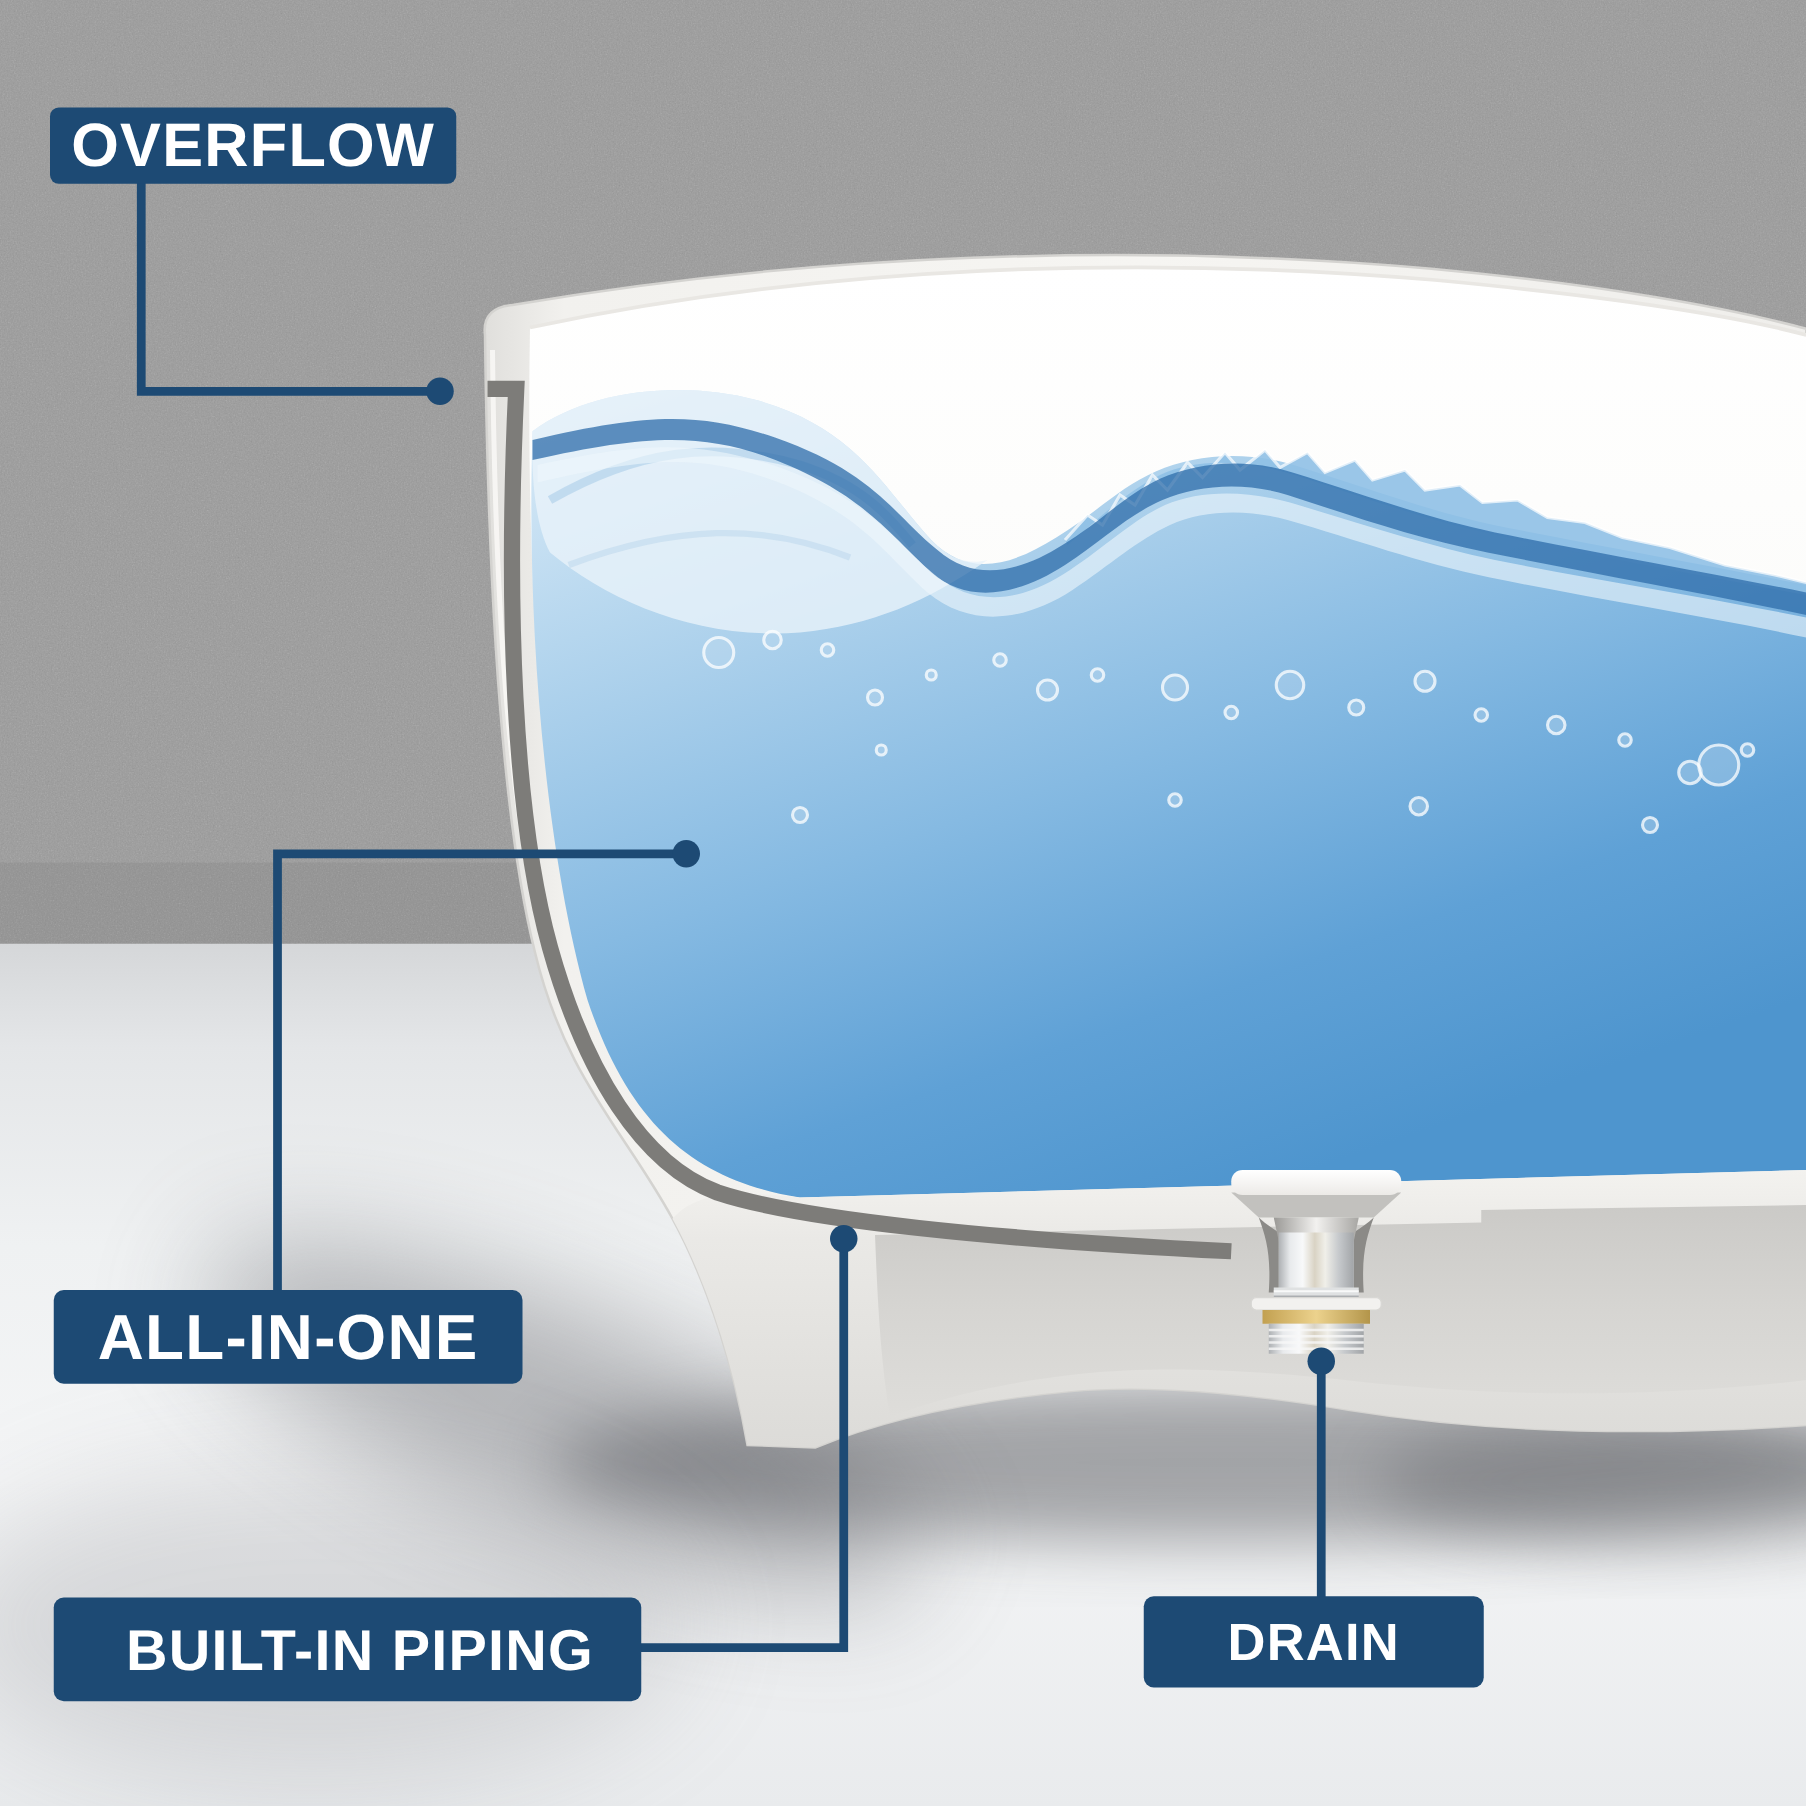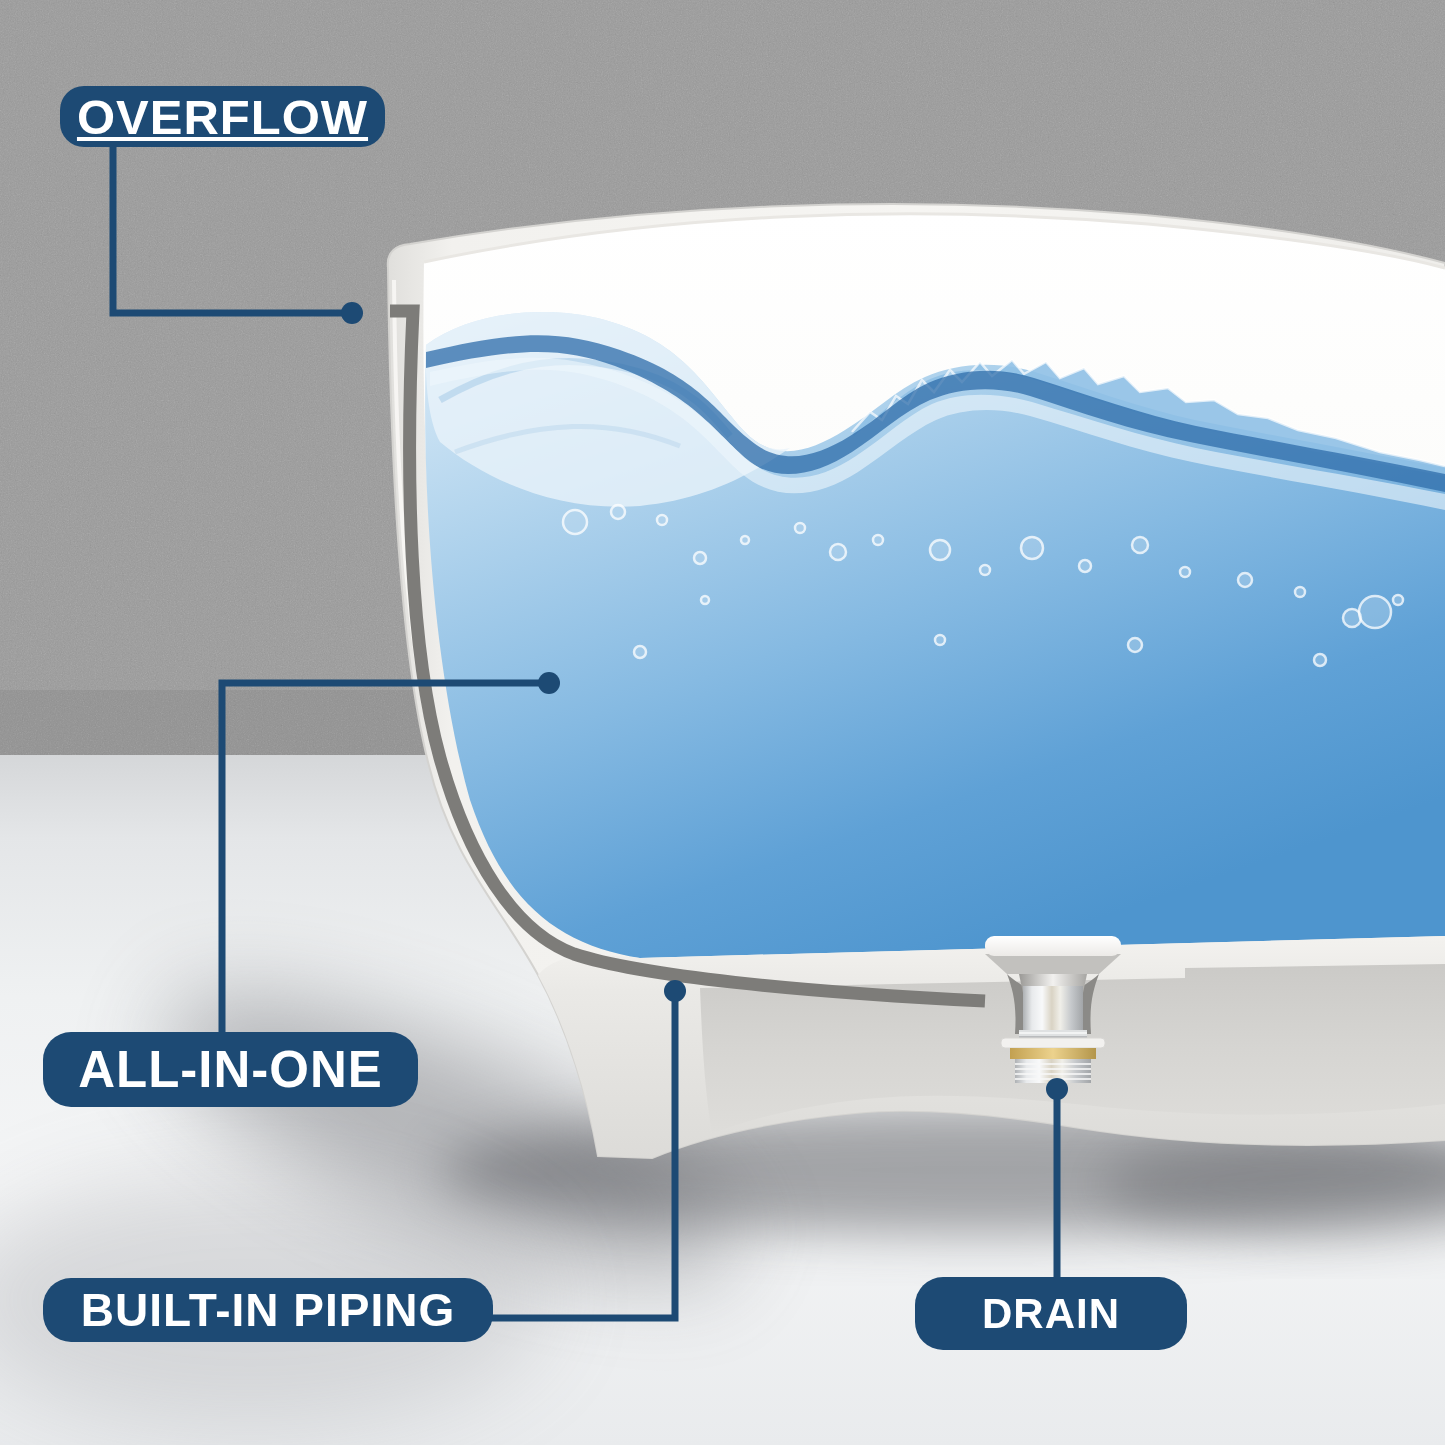--- a/index.html
+++ b/index.html
@@ -6,26 +6,26 @@
   .stage{
     position:relative;width:1445px;height:1445px;overflow:hidden;
     font-family:"Liberation Sans",sans-serif;
     background:#9b9b9b;
   }
   .scene{position:absolute;inset:0;display:block;}
   
   .callout{
     position:absolute;display:flex;align-items:center;justify-content:center;
     background:var(--label-bg,#1d4a74);color:var(--label-text,#fff);
-    border-radius:28px;font-weight:bold;letter-spacing:1px;white-space:nowrap;
+    border-radius:8px;font-weight:bold;letter-spacing:1px;white-space:nowrap;
     z-index:5;
   }
-  .callout-overflow{left:60px;top:86px;width:325px;height:61px;font-size:49px;border-radius:24px;text-decoration:underline;}
+  .callout-overflow{left:40px;top:86px;width:325px;height:61px;font-size:49px;border-radius:7px;}
   .callout-allinone{left:43px;top:1032px;width:375px;height:75px;font-size:51px;}
-  .callout-piping{left:43px;top:1278px;width:450px;height:64px;font-size:46px;}
+  .callout-piping{left:43px;top:1278px;width:450px;height:83px;font-size:46px;padding-left:20px;}
   .callout-drain{left:915px;top:1277px;width:272px;height:73px;font-size:42px;}
   
   .connector{stroke:var(--connector,#1d4a74);stroke-width:7px;fill:none;}
   .connector-dot{fill:var(--connector,#1d4a74);}
   .pipe{stroke:var(--pipe-gray,#7d7c79);stroke-width:13px;fill:none;}
   .wall-base{fill:var(--wall-gray,#9b9b9b);}
 </style>
 </head>
 <body>
 

